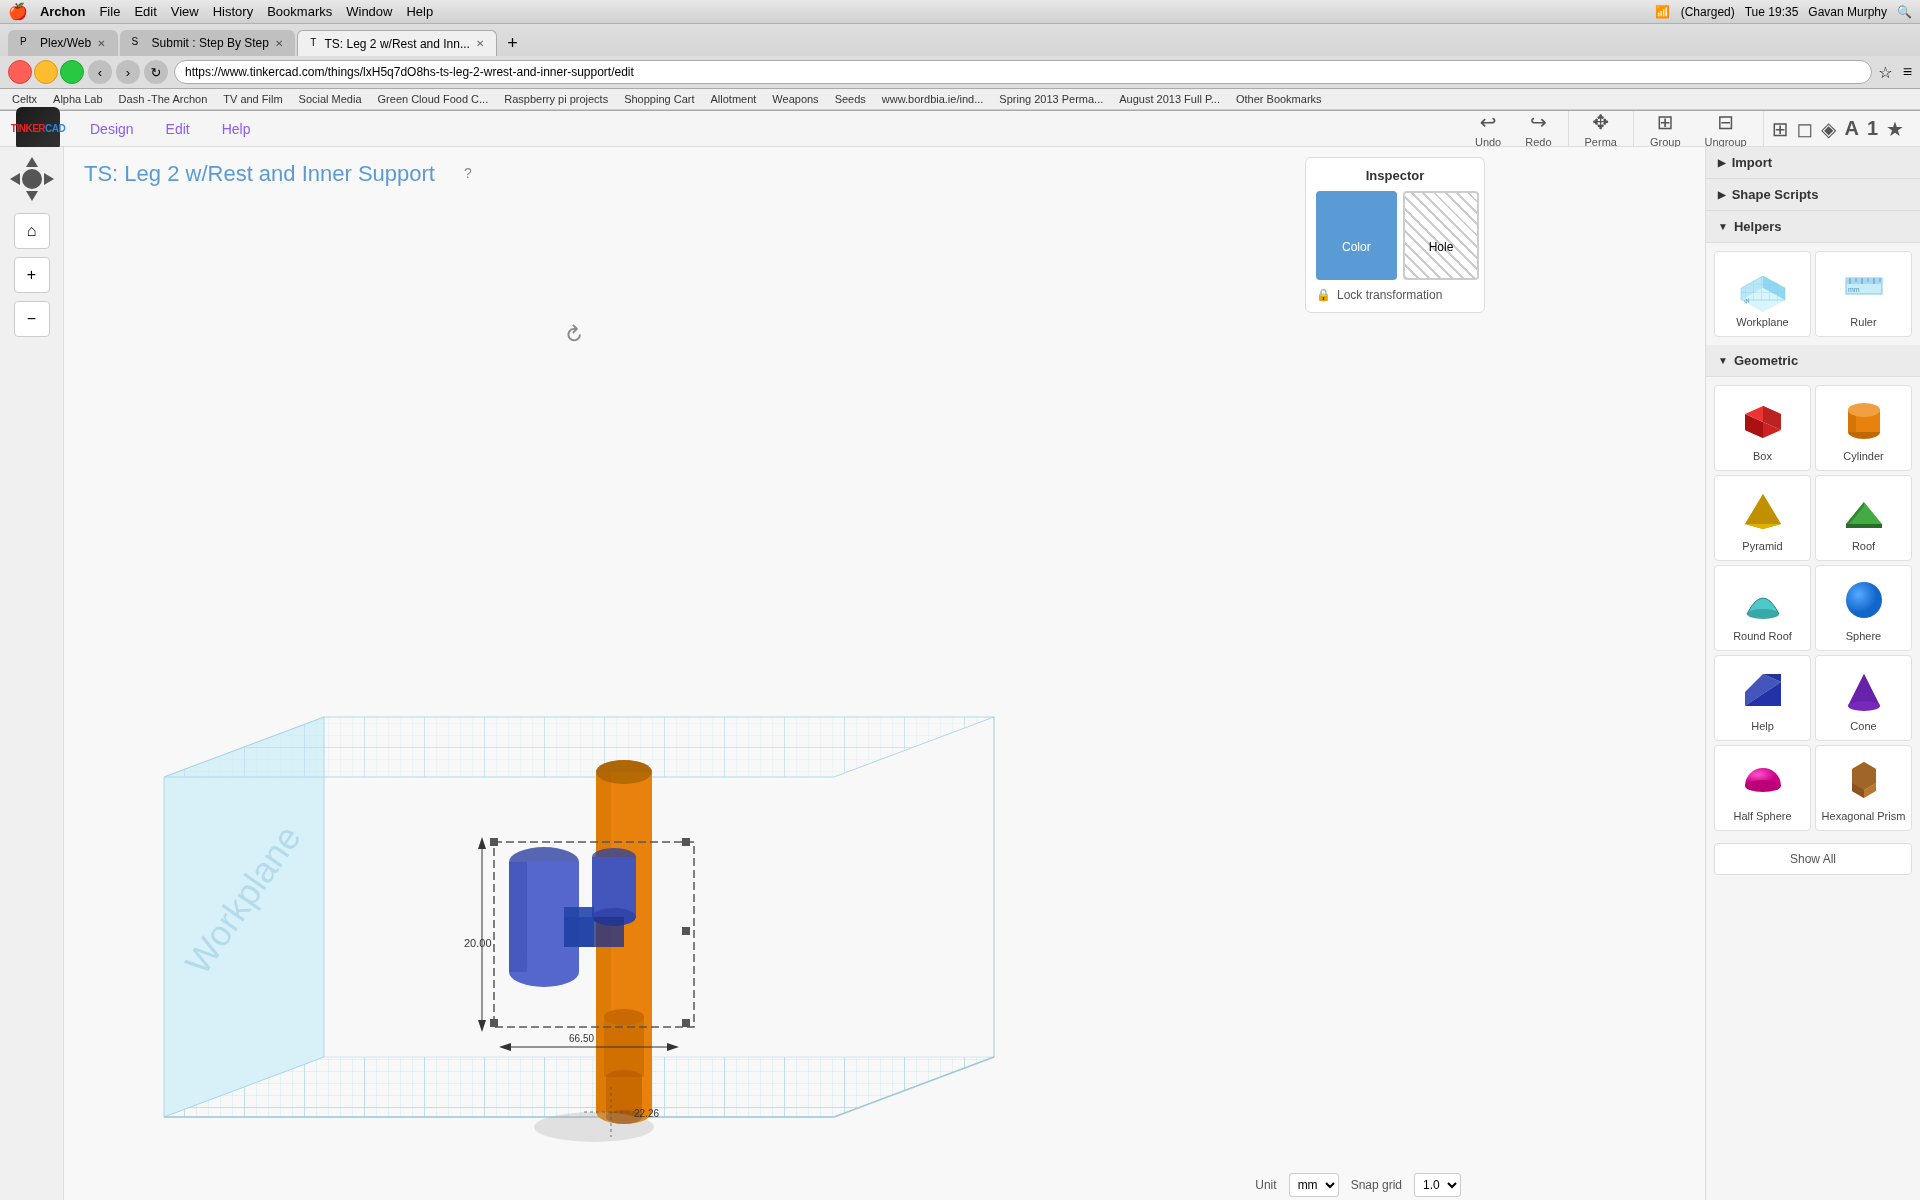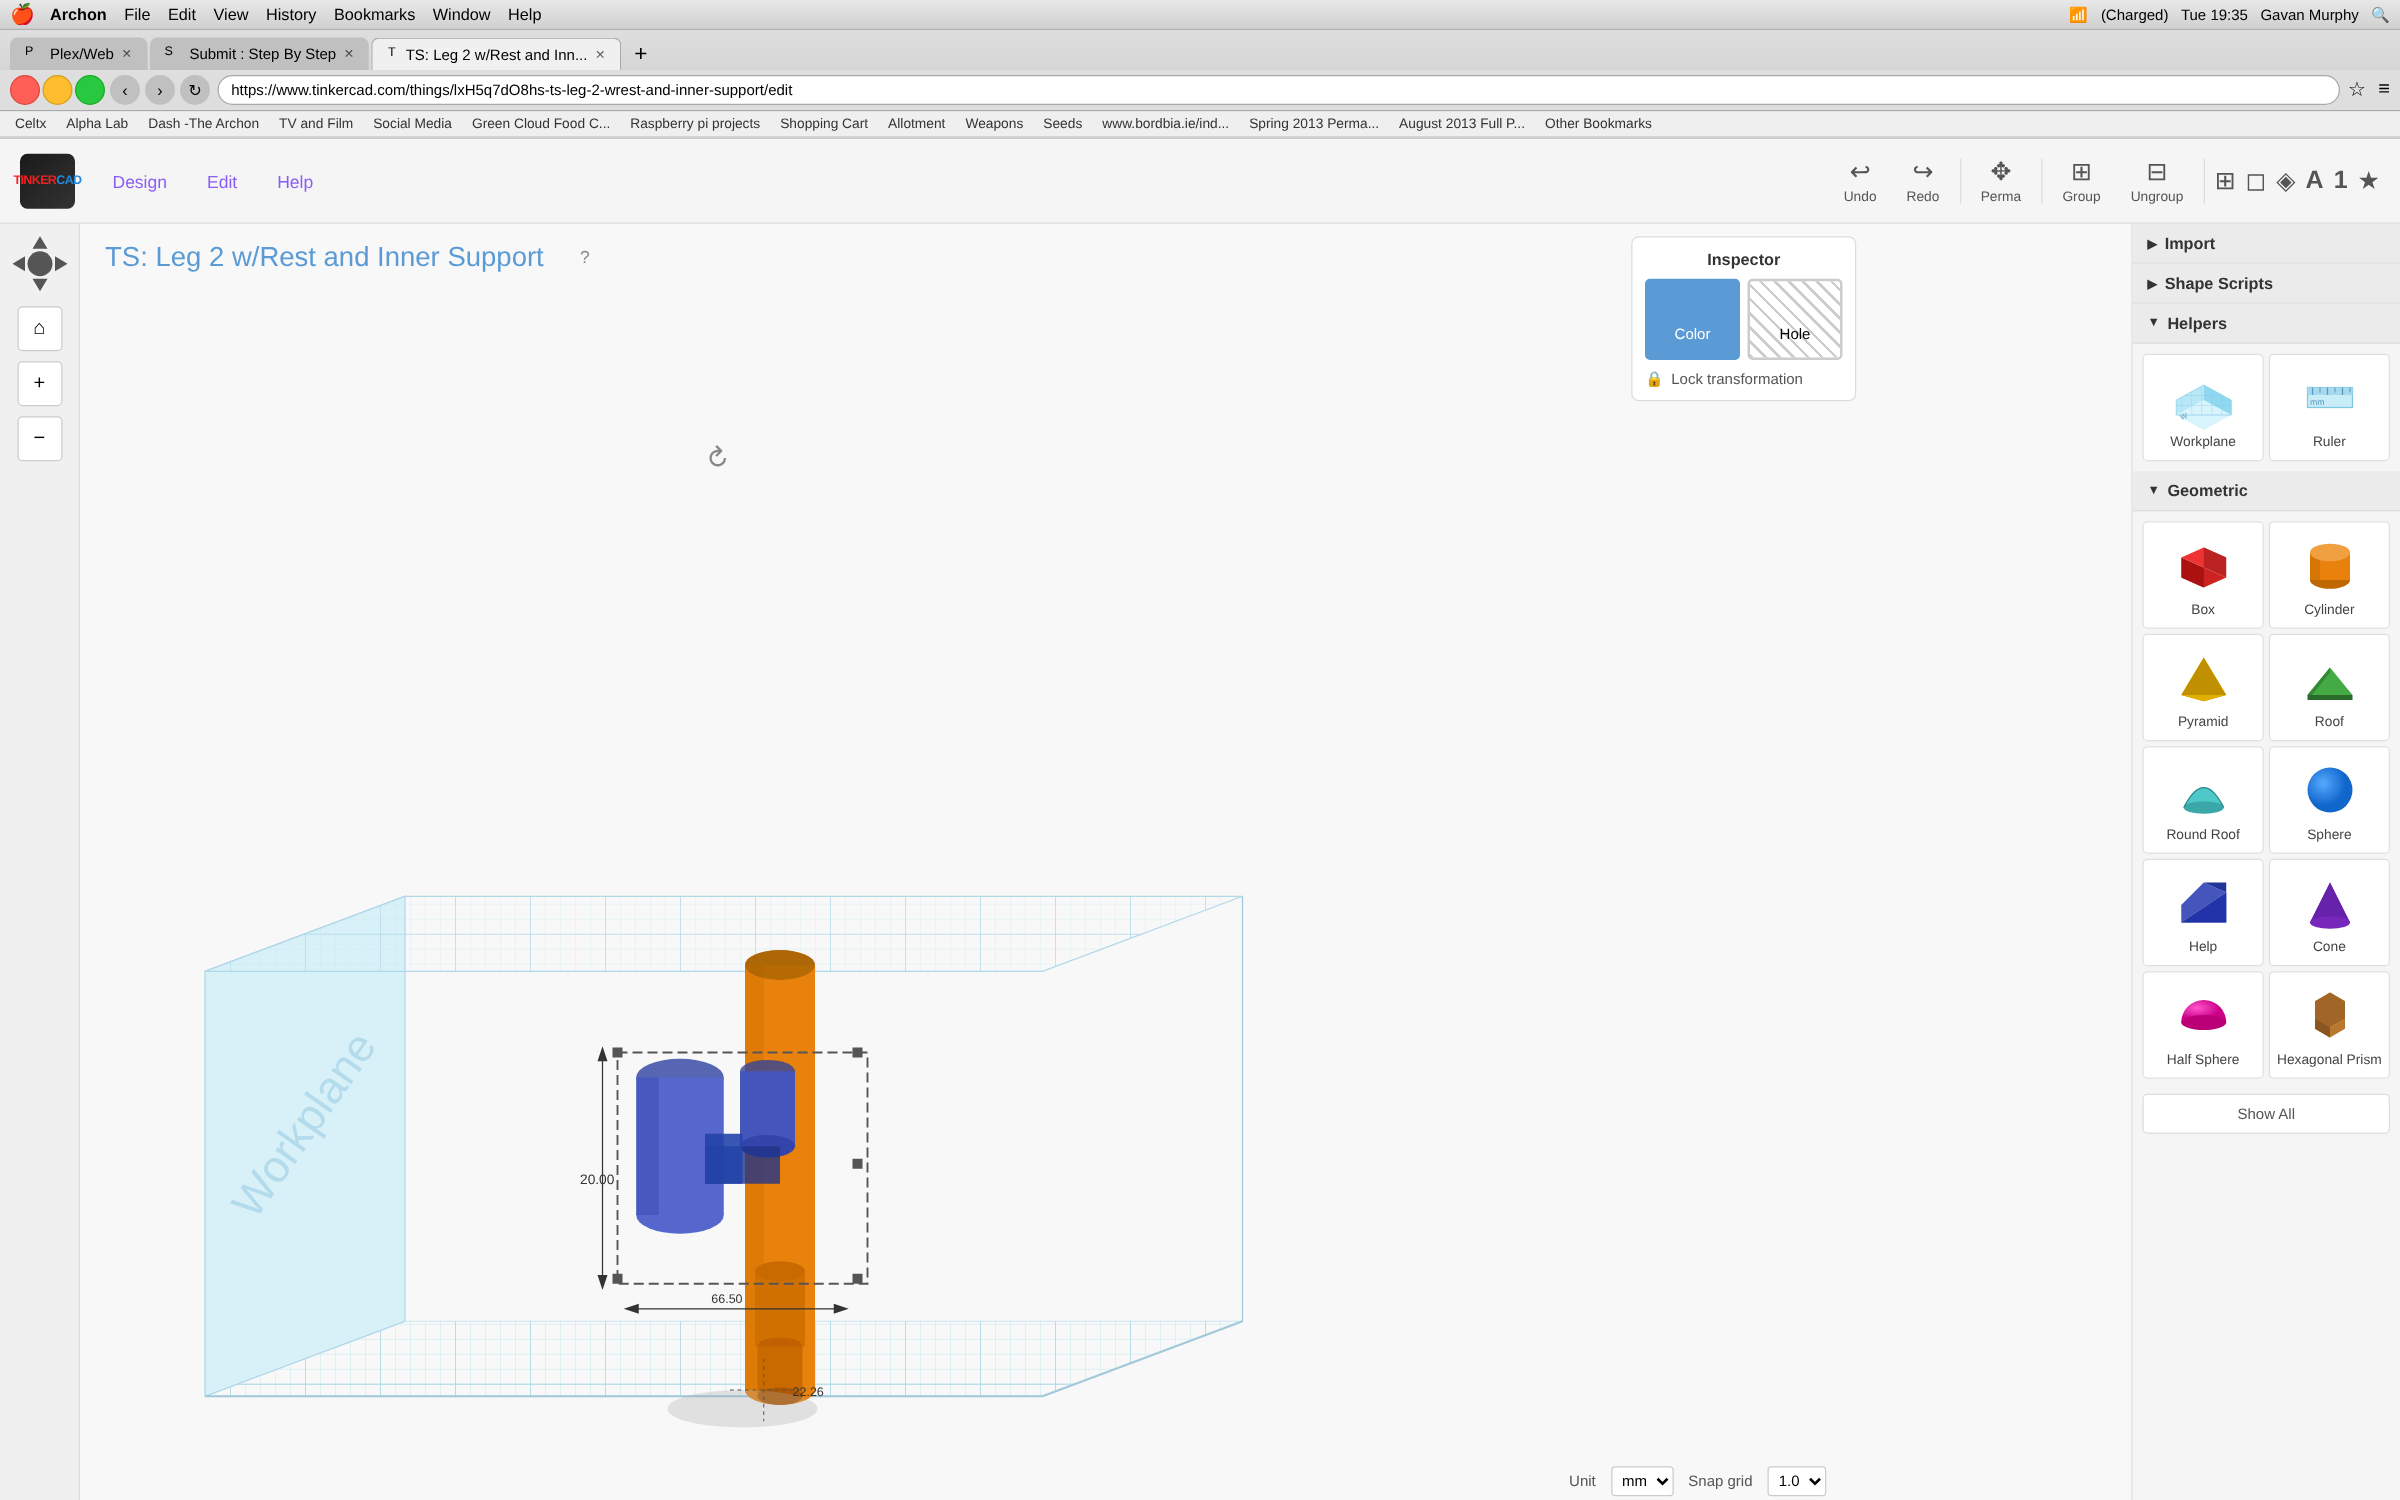--- a/index.html
+++ b/index.html
@@ -105,21 +105,21 @@
 
     
     .app-container {
       display: flex;
       flex-direction: column;
       height: calc(1200px - 24px - 26px - 32px - 22px); 
     }
 
     
     .tinkercad-topbar {
-      height: 68px;
+      height: 36px;
       background: #f5f5f5;
       border-bottom: 1px solid #ddd;
       display: flex;
       align-items: center;
       padding: 0 16px;
       gap: 16px;
     }
     .tinkercad-logo {
       width: 44px; height: 44px;
       background: linear-gradient(135deg, #1a1a1a 0%, #333 100%);
@@ -230,21 +230,21 @@
       width: 180px;
       background: rgba(255,255,255,0.95);
       border: 1px solid #ddd;
       border-radius: 6px;
       padding: 10px;
       z-index: 10;
     }
     .inspector-title { font-size: 13px; font-weight: 600; text-align: center; margin-bottom: 8px; color: #333; }
     .inspector-buttons { display: flex; gap: 6px; margin-bottom: 8px; }
     .insp-btn {
-      flex: 1; padding: 12px;
+      flex: 1; padding: 24px;
       border-radius: 4px;
       border: 2px solid transparent;
       cursor: pointer;
       font-size: 12px;
       display: flex; flex-direction: column; align-items: center;
     }
     .insp-btn.active { border-color: #5b9bd5; background: #5b9bd5; color: white; }
     .insp-btn.hole { background: repeating-linear-gradient(45deg, #ccc 0, #ccc 2px, transparent 2px, transparent 8px); border-color: #ccc; }
     .insp-lock-row { display: flex; align-items: center; gap: 6px; font-size: 12px; color: #555; }
 

